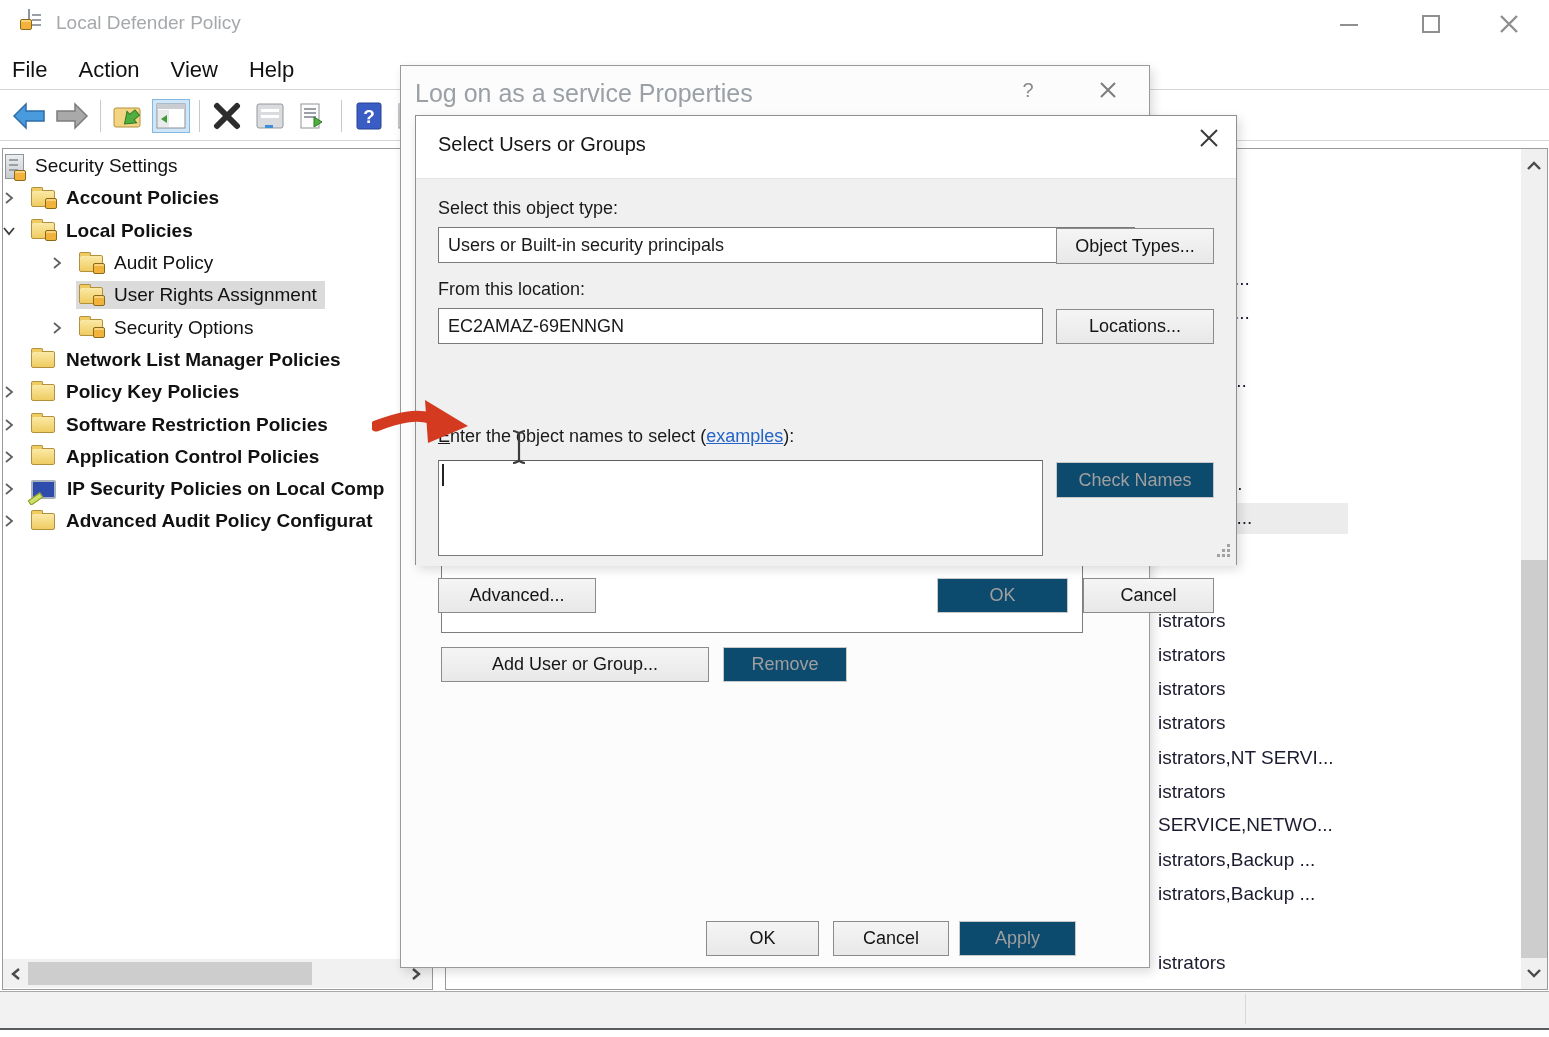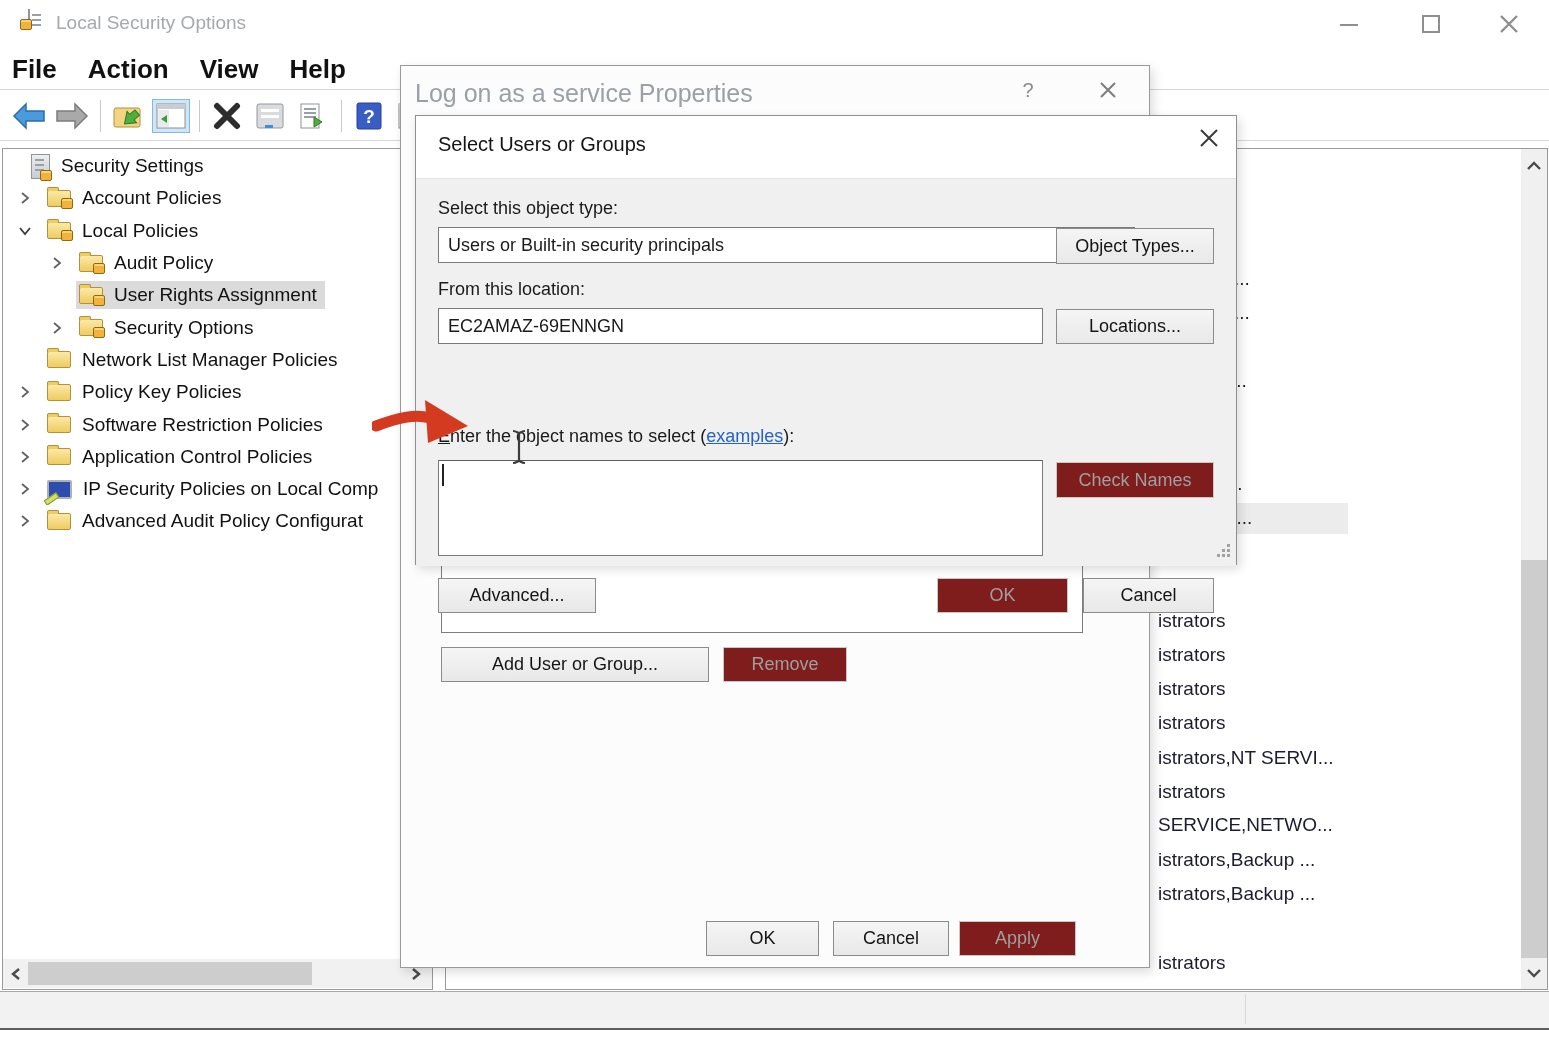--- a/index.html
+++ b/index.html
@@ -5,38 +5,38 @@
   html,body{margin:0;padding:0;background:#fff;}
   #stage{position:relative;width:1549px;height:1037px;overflow:hidden;
          font-family:"Liberation Sans",sans-serif;background:#fff;color:#1a1a1a;}
   .abs{position:absolute;}
 
   
   .titlebar{left:0;top:0;width:1549px;height:48px;background:#fff;}
   .app-title{left:56px;top:12px;font-size:19px;color:#a6a9ac;}
   .winbtn{top:10px;width:30px;height:28px;display:flex;align-items:center;justify-content:center;color:#8f8f8f;}
   .menubar{left:0;top:50px;width:1549px;height:40px;display:flex;align-items:center;padding-left:12px;box-sizing:border-box;border-bottom:1px solid #d6d6d6;}
-  .menuitem{font-size:26px;color:#111;margin-right:31px;font-weight:bold;}
+  .menuitem{font-size:22px;color:#111;margin-right:31px;}
   .toolbar{left:0;top:91px;width:1549px;height:50px;display:flex;align-items:center;padding-left:10px;box-sizing:border-box;border-bottom:1px solid #d6d6d6;background:#fff;}
   .tbtn{width:38px;height:34px;display:flex;align-items:center;justify-content:center;margin-right:5px;}
   .tbtn.hl{background:#cfe6f8;border:1px solid #86b7de;box-sizing:border-box;}
   .tsep{width:1px;height:32px;background:#c9c9c9;margin:0 8px 0 4px;}
 
   
   .treepane{left:2px;top:148px;width:431px;height:842px;background:#fff;border:1px solid #9a9a9a;box-sizing:border-box;}
   .rightpane{left:445px;top:148px;width:1103px;height:842px;background:#fff;border:1px solid #9a9a9a;box-sizing:border-box;}
   .statusbar{left:0;top:991px;width:1549px;height:38px;background:#f2f2f2;border-top:1px solid #a8a8a8;box-sizing:border-box;}
   .status-div{left:1245px;top:994px;width:1px;height:30px;background:#d8d8d8;}
   .bottomline{left:0;top:1028px;width:1549px;height:2px;background:#5a5d60;}
 
   
   .tree{left:2px;top:150px;width:400px;}
   .trow{display:flex;align-items:center;height:32.3px;white-space:nowrap;overflow:hidden;font-size:19px;color:#111;}
-  .lvl0{padding-left:26px;}
-  .lvl1{padding-left:16px;}
+  .lvl0{}
+  .lvl1{font-weight:bold;}
   .lvl2{padding-left:48px;}
   .chev{flex:0 0 14px;width:14px;height:14px;margin-right:12px;display:inline-flex;}
   .chev.hidden{visibility:hidden;}
   .hl-wrap{display:inline-flex;align-items:center;padding:3px 8px 3px 3px;}
   .selected .hl-wrap{background:#dbdbdb;}
   .ticon{position:relative;flex:0 0 auto;margin-right:11px;}
   .folder{width:22px;height:15px;background:linear-gradient(#fbe9a6,#efcc61);border:1px solid #b3913a;border-radius:2px;}
   .folder::before{content:"";position:absolute;top:-4px;left:-1px;width:10px;height:3px;background:#efcc61;border:1px solid #b3913a;border-bottom:none;border-radius:2px 2px 0 0;}
   .lock::after{content:"";position:absolute;right:-3px;bottom:-3px;width:10px;height:9px;background:#f2b23c;border:1px solid #8a6a1a;border-radius:2px;box-shadow:inset 0 2px 0 #fad27a;}
   .server{width:17px;height:23px;background:linear-gradient(#eceeef,#c8ccd1);border:1px solid #8f959c;}
@@ -59,37 +59,37 @@
   .dlg{box-sizing:border-box;background:#fcfcfc;border:1px solid #999;box-shadow:3px 4px 10px rgba(0,0,0,.14);}
   .props-dlg{left:400px;top:65px;width:750px;height:903px;z-index:10;}
   .props-title{position:absolute;left:14px;top:13px;font-size:25px;color:#9aa0a6;}
   .dlg-glyph{position:absolute;top:10px;width:30px;height:28px;display:flex;align-items:center;justify-content:center;color:#8a8a8a;font-size:20px;}
   .select-dlg{left:415px;top:115px;width:822px;height:450px;z-index:20;background:#fff;border:1px solid #8f8f8f;}
   .select-title{position:absolute;left:22px;top:17px;font-size:20px;color:#151515;}
   .select-body{position:absolute;left:0;top:62px;width:100%;height:388px;background:#f0f0f0;border-top:1px solid #e3e3e3;box-sizing:border-box;}
   .flabel{position:absolute;font-size:18px;color:#1a1a1a;}
   .field{position:absolute;background:#fff;border:1px solid #7a7a7a;box-sizing:border-box;display:flex;align-items:center;padding:0 9px;font-size:18px;color:#1a1a1a;white-space:nowrap;overflow:hidden;}
   .btn{position:absolute;display:flex;align-items:center;justify-content:center;font-size:18px;color:#151515;background:linear-gradient(#f5f5f5,#e8e8e8);border:1px solid #8b8b8b;box-sizing:border-box;}
-  .btn.dis{background:#7f1d1d;color:#9f9f9f;border:1px solid #c8c8c8;text-align:right;}
+  .btn.dis{background:#0c4a6e;color:#9f9f9f;border:1px solid #c8c8c8;text-align:right;}
   .link{color:#2463c9;text-decoration:underline;}
   .ak{text-decoration:underline;}
   .namesbox{position:absolute;background:#fff;border:1px solid #7a7a7a;border-top-color:#5d5d5d;box-sizing:border-box;}
   .caret{position:absolute;width:2px;height:22px;background:#222;}
   .grip{position:absolute;right:5px;bottom:4px;}
   .listbox{position:absolute;background:#fff;border:1px solid #7d7d7d;box-sizing:border-box;}
   .annot{z-index:30;}
 </style>
 </head>
 <body>
 
 <div id="stage">
 
   <div class="abs titlebar">
     <span class="abs ticon server lock" style="left:28px;top:10px;transform:scale(1.15);"></span>
-    <span class="abs app-title">Local Security Options</span>
+    <span class="abs app-title">Local Defender Policy</span>
     <span class="abs winbtn" style="left:1334px;">
         <svg width="20" height="20">
           <rect x="1" y="10" width="18" height="2" fill="#8f8f8f"></rect>
         </svg>
       </span>
     <span class="abs winbtn" style="left:1416px;">
         <svg width="20" height="20">
           <rect x="2" y="2" width="16" height="16" fill="none" stroke="#8f8f8f" stroke-width="2"></rect>
         </svg>
       </span>

